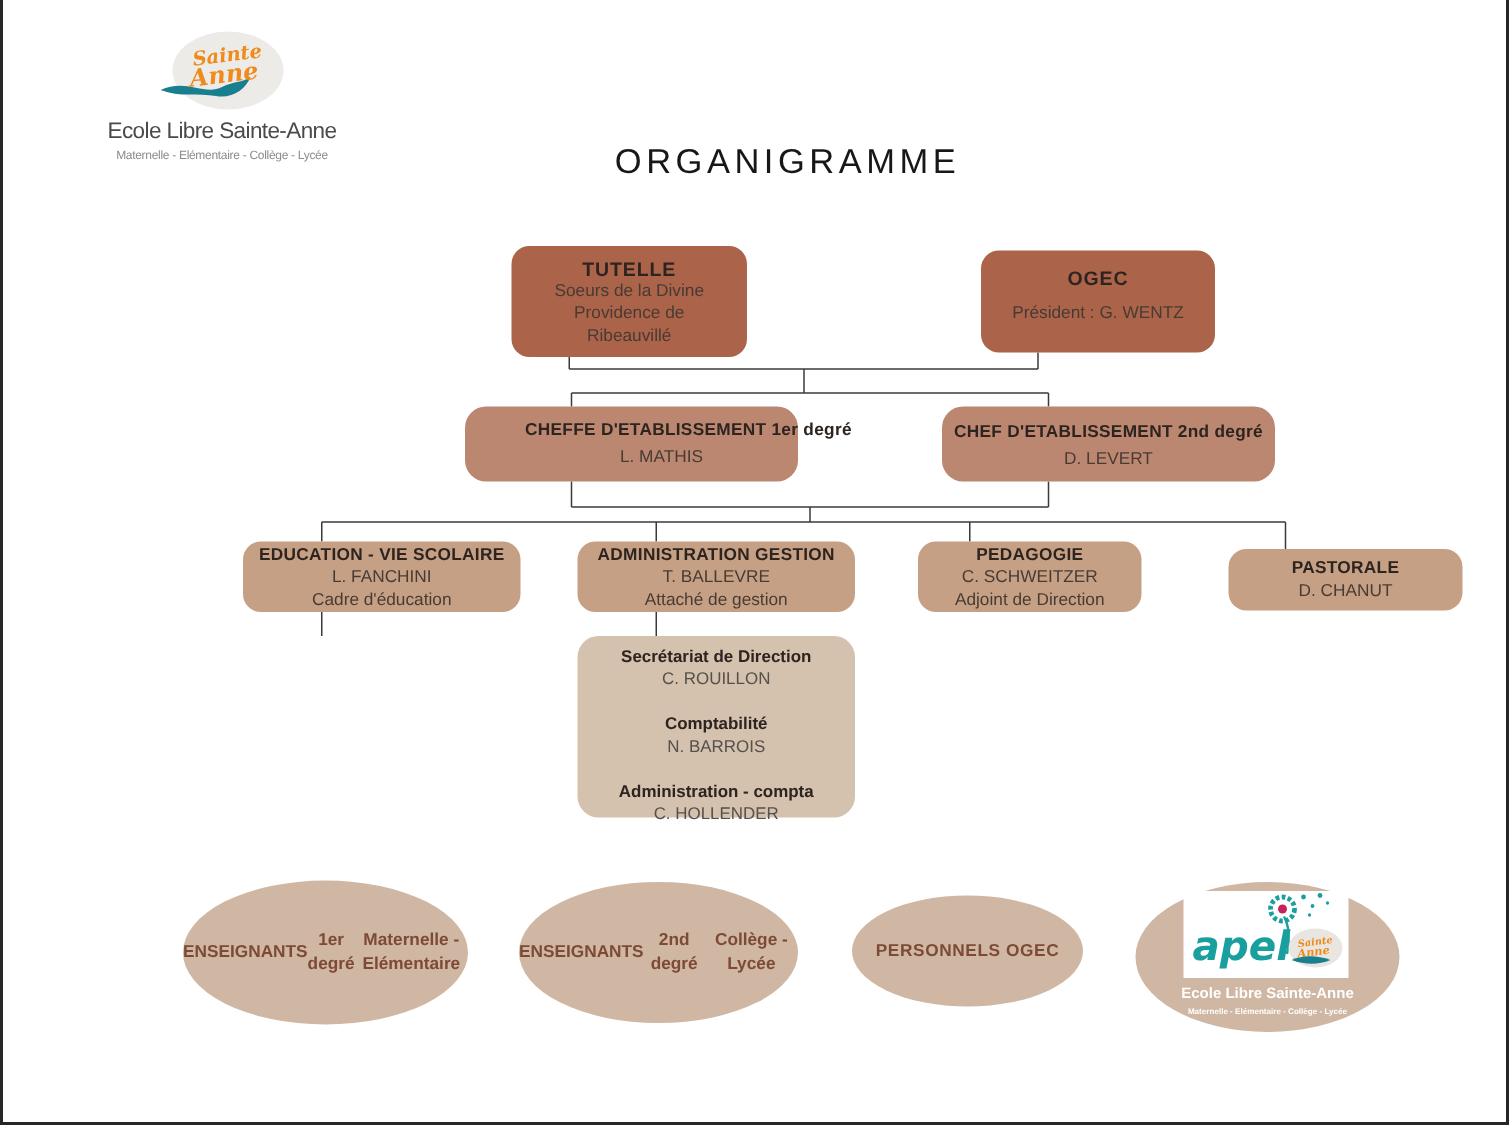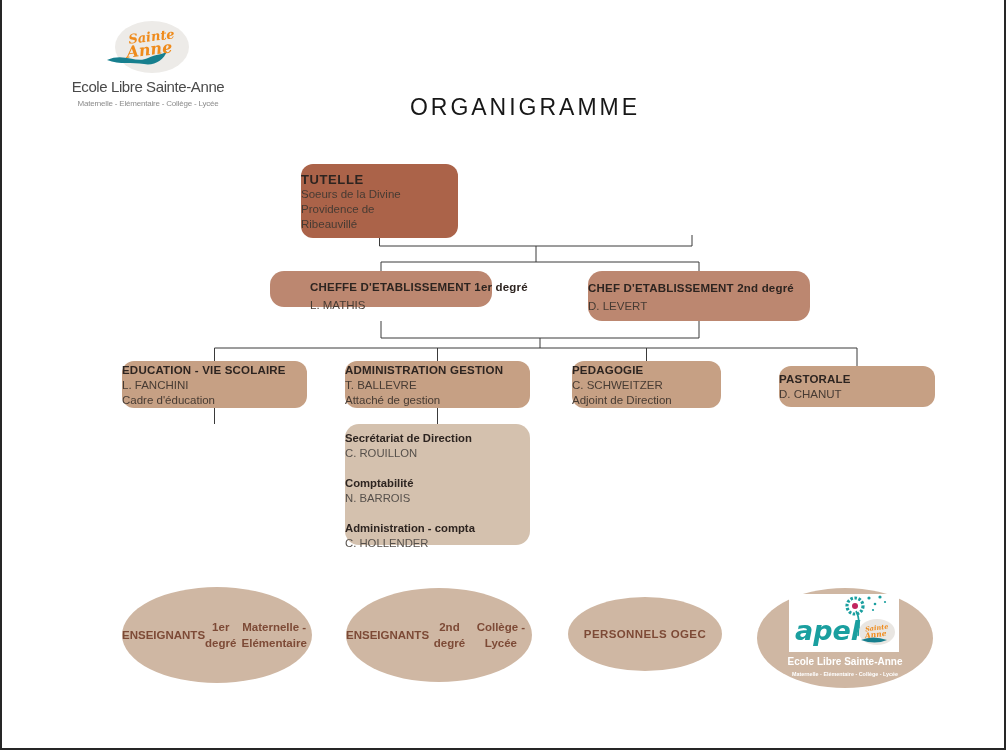--- a/index.html
+++ b/index.html
@@ -10,21 +10,21 @@
     overflow:hidden;
   }
   
   .logo-wrap{position:absolute;left:42px;top:14px;width:210px;text-align:center;}
   
   .page-title{
     position:absolute;left:300px;top:94px;width:446px;text-align:center;
     font-size:23px;font-weight:normal;letter-spacing:3px;color:#171717;
   }
   
-  .box{position:absolute;border-radius:12px;text-align:left;box-sizing:border-box;}
+  .box{position:absolute;border-radius:12px;text-align:center;box-sizing:border-box;margin-left:40px;}
   .box .t{font-weight:bold;color:#2d2420;font-size:11.5px;line-height:15px;letter-spacing:.2px;}
   .box .l{color:#473b33;font-size:11.5px;line-height:15px;}
   
   .row1{background:#ab6349;}
   .row1 .t{font-size:13px;letter-spacing:.6px;}
   
   .row2{background:#bc8770;border-radius:14px;}
   .row2 .t{white-space:nowrap;}
   
   .row3{background:#c6a084;}
@@ -82,22 +82,26 @@
       <path d="M435.5,408 V424"></path>
     </g>
   </svg>
 
   <div class="box row1" style="left:299px;top:164px;width:157px;height:74px;padding-top:8px;">
     <div class="t">TUTELLE</div>
     <div class="l">Soeurs de la Divine</div>
     <div class="l">Providence de</div>
     <div class="l">Ribeauvillé</div>
   </div>
+  <div class="box row1" style="left:612px;top:167px;width:156px;height:68px;padding-top:11px;">
+    <div class="t">OGEC</div>
+    <div class="l" style="margin-top:9px;">Président : G. WENTZ</div>
+  </div>
 
-  <div class="box row2" style="left:268px;top:271px;width:222px;height:36px;padding-top:9px;padding-left:40px;">
+  <div class="box row2" style="left:268px;top:271px;width:222px;height:50px;padding-top:9px;padding-left:40px;">
     <div class="t">CHEFFE D'ETABLISSEMENT 1er degré</div>
     <div class="l" style="margin-top:3px;">L. MATHIS</div>
   </div>
   <div class="box row2" style="left:586px;top:271px;width:222px;height:50px;padding-top:10px;">
     <div class="t">CHEF D'ETABLISSEMENT 2nd degré</div>
     <div class="l" style="margin-top:3px;">D. LEVERT</div>
   </div>
 
   <div class="box row3" style="left:120px;top:361px;width:185px;height:47px;padding-top:2px;">
     <div class="t">EDUCATION - VIE SCOLAIRE</div>

